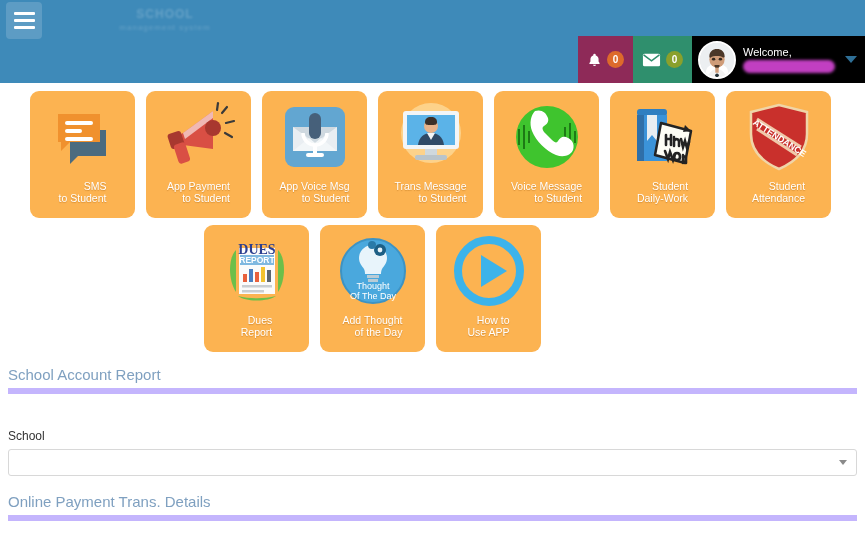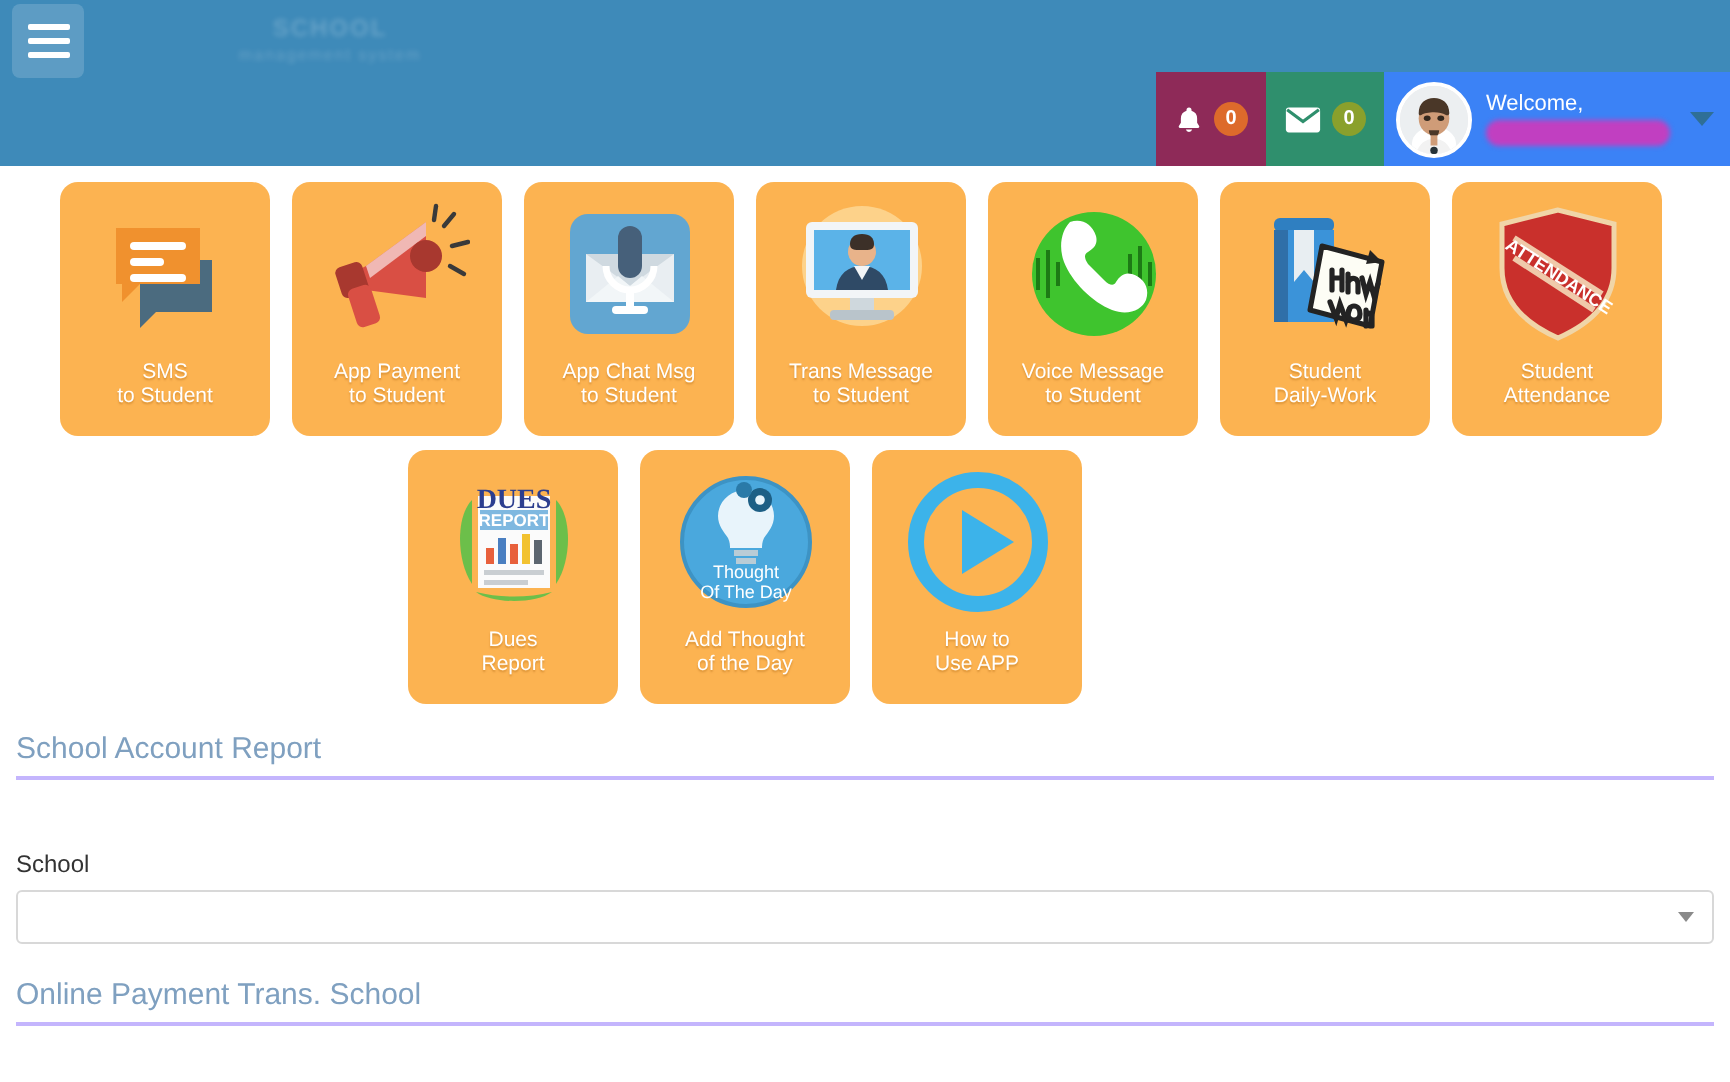--- a/index.html
+++ b/index.html
@@ -91,21 +91,21 @@
     padding: 0 4px;
     border-radius: 50%;
     font-size: 10px;
     font-weight: bold;
     color: #ffffff;
   }
   .badge-orange { background: #dd6a2b; }
   .badge-olive  { background: #8aa02c; }
 
   .hr-user {
-    background: #3b82f6;
+    background: #000000;
     display: flex;
     align-items: center;
     gap: 7px;
     padding: 0 8px 0 6px;
     cursor: pointer;
     position: relative;
   }
 
   .avatar {
     width: 38px;
@@ -166,34 +166,34 @@
     width: 100%;
     display: flex;
     align-items: center;
     justify-content: center;
     padding-top: 3px;
   }
   .tile-label {
     color: #ffffff;
     font-size: 10.5px;
     line-height: 12px;
-    text-align: center;
+    text-align: right;
     text-shadow: 0 1px 1px rgba(150,80,0,0.35);
     padding: 0 2px;
   }
 
   
   .content { padding: 14px 8px 0 8px; }
 
   .section-title {
     color: #7fa0c0;
     font-size: 15px;
     font-weight: normal;
     padding-bottom: 5px;
-    border-bottom: 2px solid #c4b5fd;
+    border-bottom: 6px solid #c4b5fd;
     margin-bottom: 9px;
   }
   .field-label {
     color: #333333;
     font-size: 12px;
     margin-bottom: 6px;
     display: block;
     margin-top: 35px;
   }
   .select-box {
@@ -331,21 +331,21 @@
           <path d="M14 26h44v24H14z" fill="#e9eef2"></path>
           <path d="M14 26l22 16 22-16" fill="#cfd9e0"></path>
           <path d="M14 50l16-13 6 5 6-5 16 13z" fill="#f2f6f8"></path>
           <rect x="30" y="12" width="12" height="26" rx="6" fill="#46607a"></rect>
           <path d="M24 32a12 12 0 0 0 24 0" stroke="#fff" stroke-width="3.5" fill="none"></path>
           <rect x="34" y="44" width="4" height="9" fill="#fff"></rect>
           <rect x="27" y="52" width="18" height="4" rx="2" fill="#fff"></rect>
         </svg>
       </div>
       <div class="tile-label">
-        <div>App Chat Msg</div>
+        <div>App Voice Msg</div>
         <div>to Student</div>
       </div>
     </div>
 
     <div class="tile">
       <div class="tile-art">
         <svg width="72" height="72" viewBox="0 0 72 72">
           <circle cx="36" cy="32" r="30" fill="#fdd28a"></circle>
           <rect x="8" y="10" width="56" height="38" rx="3" fill="#f2f5f7"></rect>
           <rect x="12" y="14" width="48" height="30" fill="#5bb3e8"></rect>
@@ -493,21 +493,21 @@
     <label class="field-label">School</label>
     <div class="select-box">
       <span class="select-value"></span>
       <span class="sel-caret"></span>
     </div>
   </div>
 
   <div class="section-gap"></div>
 
   <div>
-    <div class="section-title">Online Payment Trans. School</div>
+    <div class="section-title">Online Payment Trans. Details</div>
     <label class="field-label">School</label>
     <div class="select-box">
       <span class="select-value"></span>
       <span class="sel-caret"></span>
     </div>
   </div>
 
 </div>
 
 </body></html>

